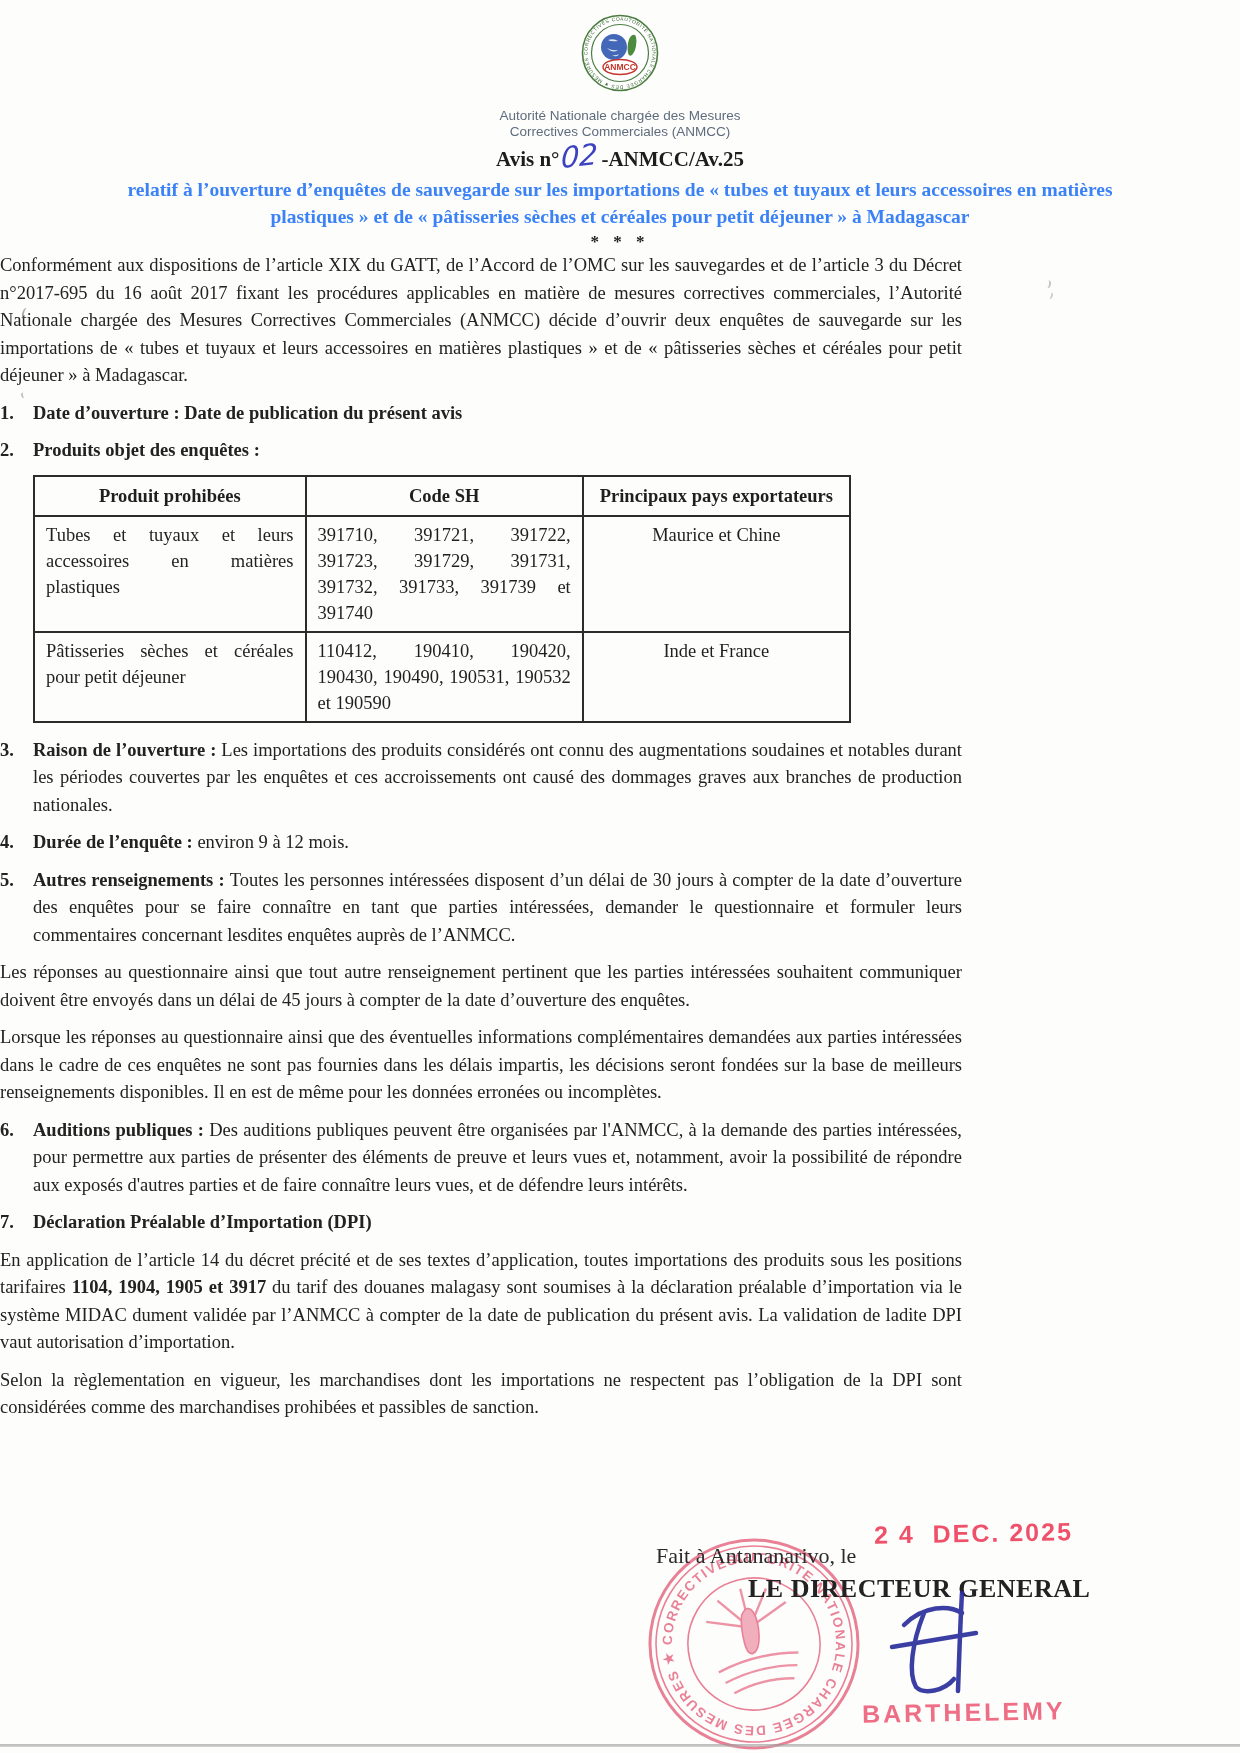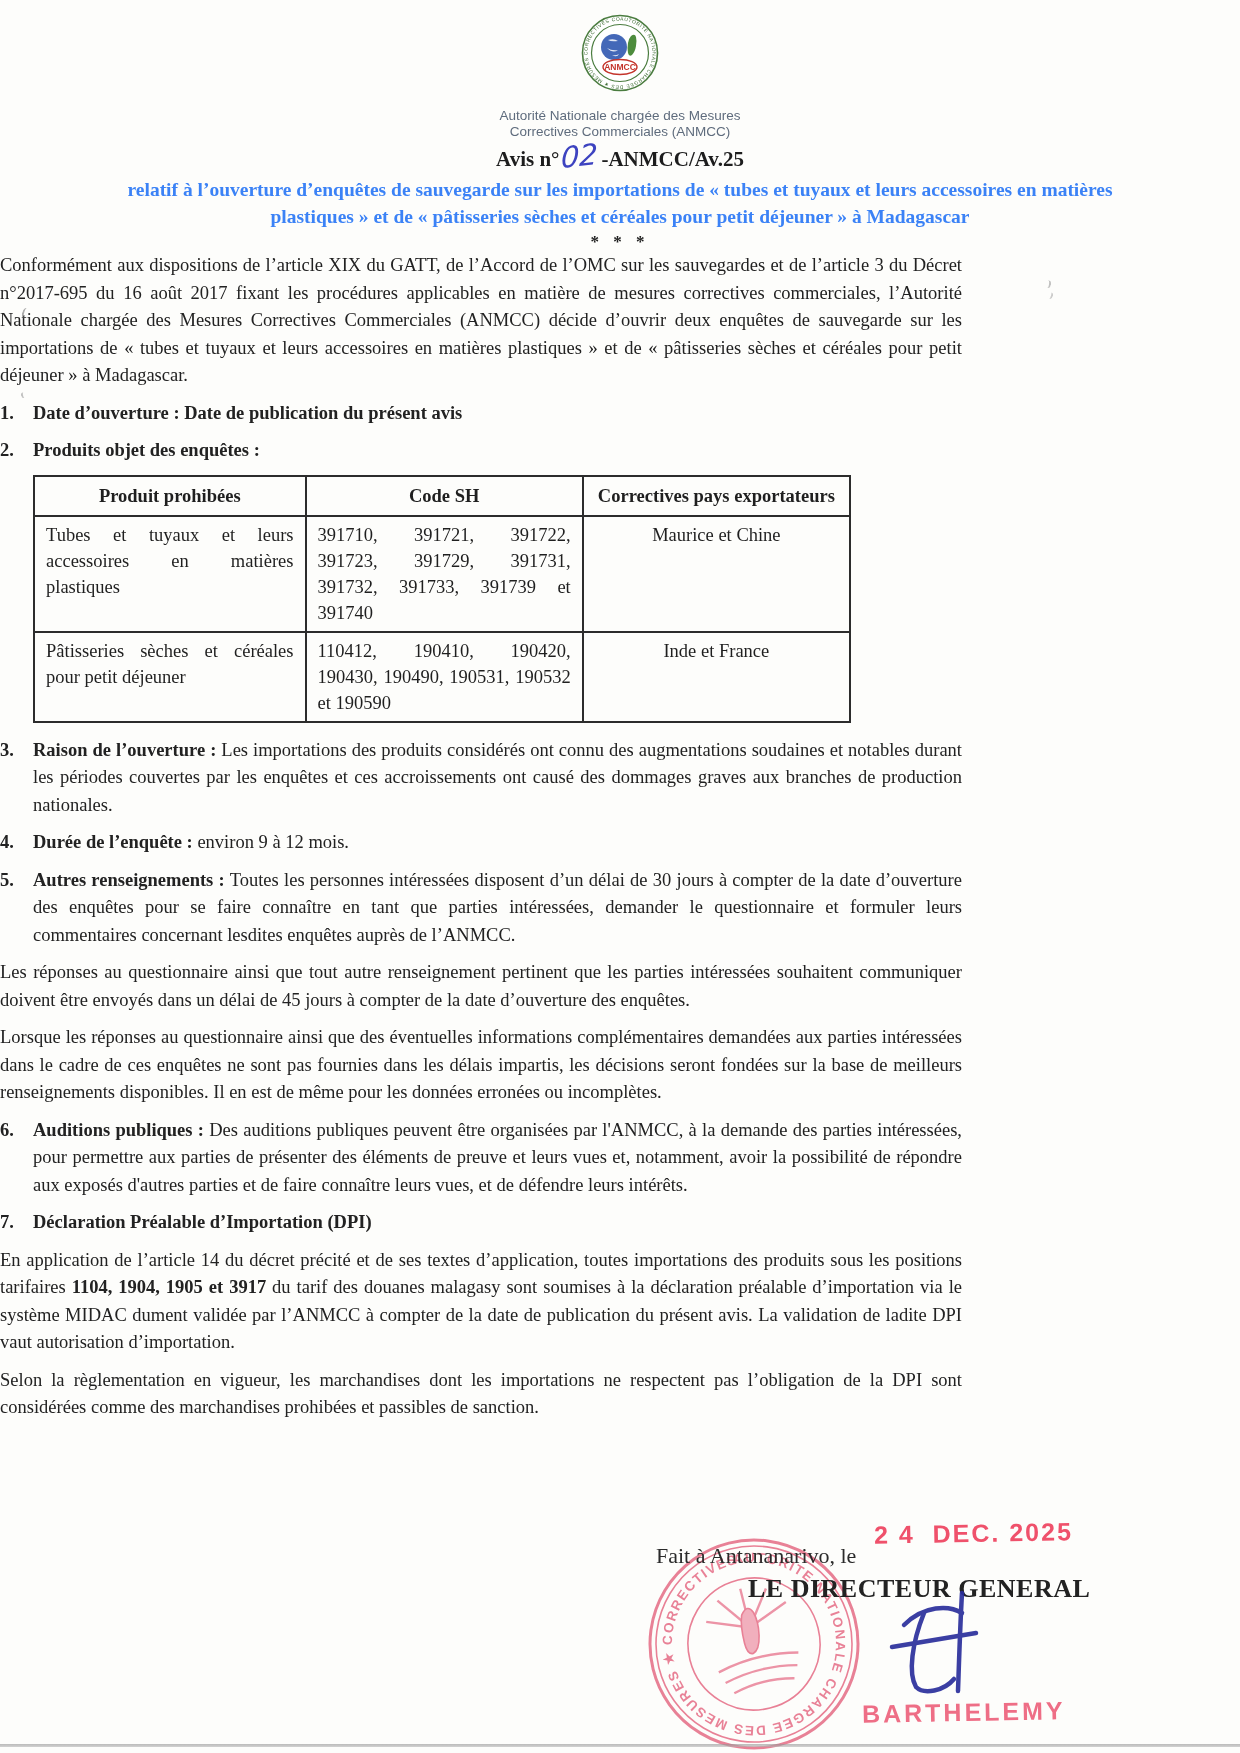--- a/index.html
+++ b/index.html
@@ -109,21 +109,21 @@
     <div class="item">
       <span class="num">2.</span>
       <span class="itext b">Produits objet des enquêtes :</span>
     </div>
 
     <table class="products">
       <thead>
         <tr>
           <th>Produit prohibées</th>
           <th>Code SH</th>
-          <th>Correctives pays exportateurs</th>
+          <th>Principaux pays exportateurs</th>
         </tr>
       </thead>
       <tbody>
         <tr>
           <td class="cell-product">Tubes et tuyaux et leurs accessoires en matières plastiques</td>
           <td class="cell-codes">391710, 391721, 391722, 391723, 391729, 391731, 391732, 391733, 391739 et 391740</td>
           <td class="cell-countries">Maurice et Chine</td>
         </tr>
         <tr>
           <td class="cell-product">Pâtisseries sèches et céréales pour petit déjeuner</td>

